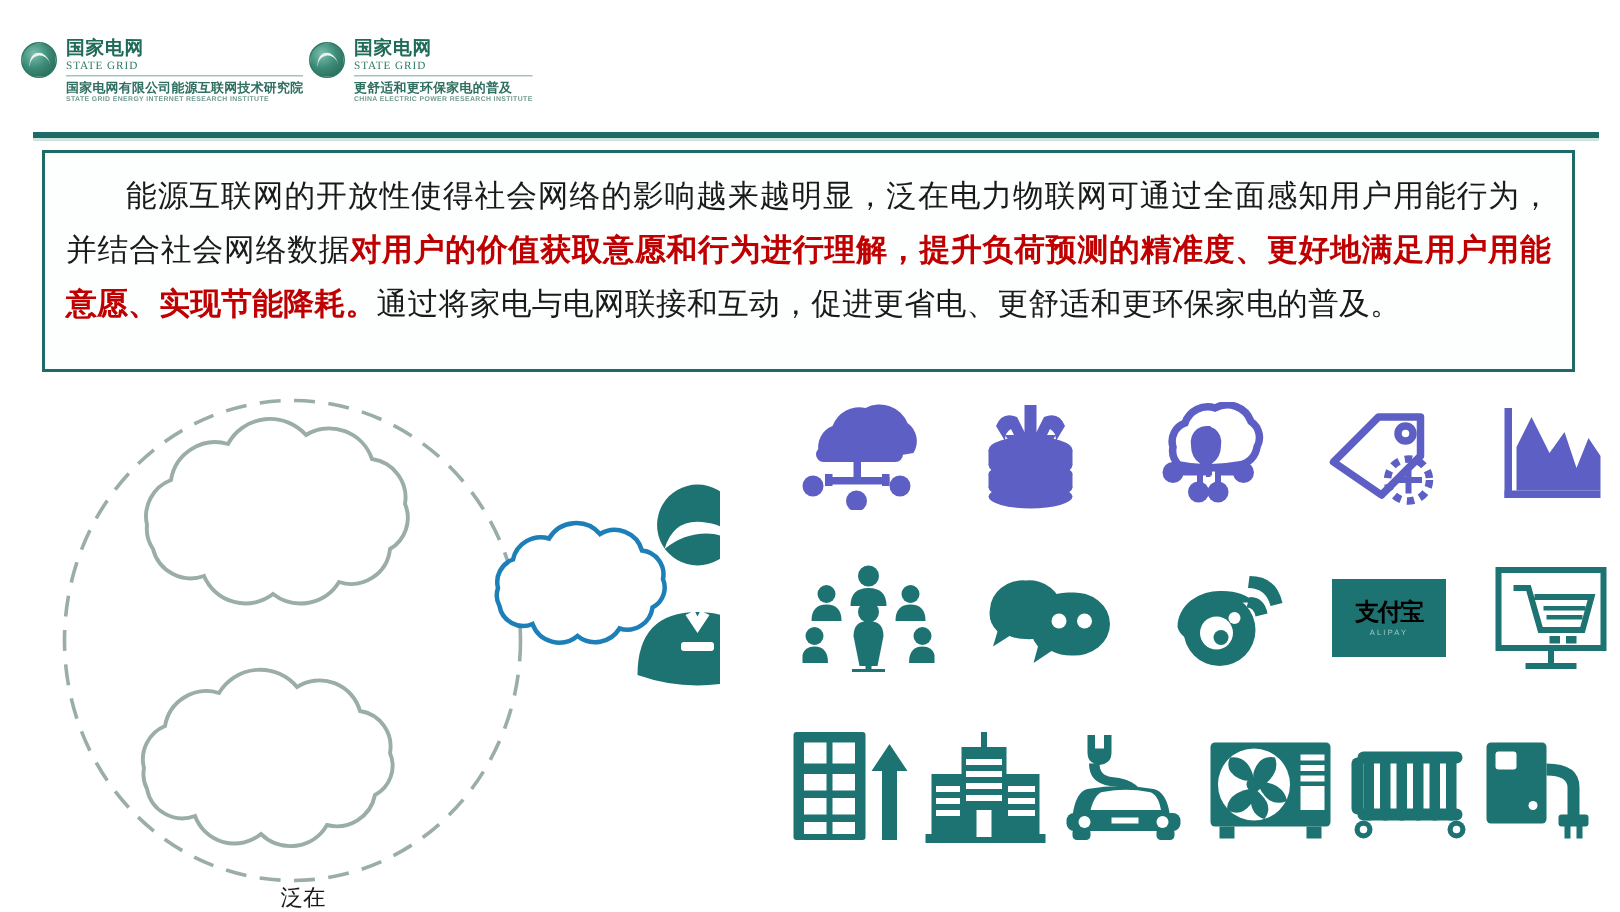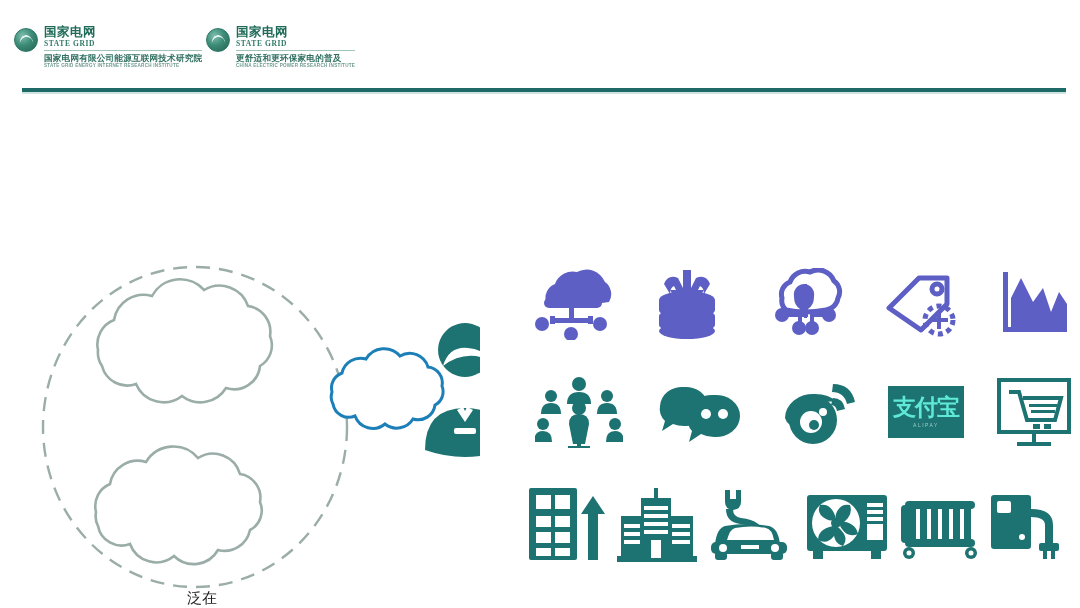--- a/index.html
+++ b/index.html
@@ -16,21 +16,21 @@
   .logo-block{position:absolute;top:26px;display:flex;align-items:flex-start;}
   .logo-1{left:14px;}
   .logo-2{left:206px;}
   .sg-mark{width:22px;height:22px;border-radius:50%;
     background:radial-gradient(circle at 35% 32%,#7fbfae 0%,#3c8b78 45%,#21624f 100%);
     border:1px solid #2e7a66;position:relative;flex:0 0 auto;margin-top:2px;}
   .sg-mark::after{content:"";position:absolute;left:4px;top:6px;width:14px;height:10px;
     border-top:2px solid #e8f3ef;border-radius:60% 60% 0 0/100% 100% 0 0;transform:rotate(-12deg);}
   .logo-text{margin-left:6px;}
   .sg-cn{font-size:12.5px;font-weight:bold;color:#1f6b58;line-height:1.05;letter-spacing:.5px;}
-  .sg-en{font-size:7.5px;font-weight:bold;color:#2e7a66;line-height:1.2;letter-spacing:.6px;
+  .sg-en{font-size:7.5px;font-weight:normal;color:#2e7a66;line-height:1.2;letter-spacing:.6px;
     font-family:"Liberation Serif","DejaVu Serif",serif;}
   .sg-rule{width:100%;height:1px;background:#9fc4ba;margin:2px 0 2px 0;}
   .sg-org-cn{font-size:8.6px;font-weight:bold;color:#2f6f60;line-height:1.2;letter-spacing:.2px;white-space:nowrap;font-family:Liberation Serif, serif;}
   .sg-org-en{font-size:4.6px;font-weight:bold;color:#6f9b90;line-height:1.2;letter-spacing:.25px;white-space:nowrap;}
 
   .slide-title{
     position:absolute;right:22px;top:44px;
     font-size:28px;font-weight:bold;color:#1b5f5c;letter-spacing:1px;
     white-space:nowrap;
   }
@@ -62,21 +62,21 @@
   
   .icon-area{position:absolute;left:495px;top:258px;width:585px;height:345px;}
   .row{position:absolute;display:flex;align-items:center;}
   .row-top{left:35px;top:10px;width:545px;justify-content:space-between;}
   .row-mid{left:40px;top:118px;width:540px;justify-content:space-between;}
   .row-bot{left:28px;top:228px;width:552px;justify-content:space-between;}
   .ic{display:block;}
 
   .alipay-box{width:76px;height:52px;background:#1d7272;display:flex;
     align-items:center;justify-content:center;flex-direction:column;}
-  .alipay-cn{color:#5eead4;font-size:23px;font-weight:bold;letter-spacing:-1px;line-height:1;
+  .alipay-cn{color:#000000;font-size:16px;font-weight:bold;letter-spacing:-1px;line-height:1;
     font-family:"DejaVu Sans","Liberation Sans",sans-serif;}
   .alipay-en{color:#9ecfc9;font-size:5px;letter-spacing:1.5px;margin-top:3px;}
 
   
   .corner{position:absolute;right:0;bottom:0;width:108px;height:62px;overflow:hidden;}
   .corner-tri{position:absolute;right:-10px;bottom:-10px;width:0;height:0;
     border-left:120px solid transparent;border-bottom:80px solid #1d7272;}
   .page-no{position:absolute;right:10px;bottom:4px;color:#ffffff;font-size:14px;font-weight:bold;}
 </style>
 </head>
@@ -105,20 +105,23 @@
         <div class="sg-rule"></div>
         <div class="sg-org-cn">更舒适和更环保家电的普及</div>
         <div class="sg-org-en">CHINA ELECTRIC POWER RESEARCH INSTITUTE</div>
       </div>
     </div>
 
     <div class="header-rule"></div>
     <div class="header-rule-shadow"></div>
   </div>
 
+  <div class="textbox">
+    <p class="para"><span>能源互联网的开放性使得社会网络的影响越来越明显，泛在电力物联网可通过全面感知用户用能行为，并结合社会网络数据</span><span class="hl">对用户的价值获取意愿和行为进行理解，提升负荷预测的精准度、更好地满足用户用能意愿、实现节能降耗。</span><span>通过将家电与电网联接和互动，促进更省电、更舒适和更环保家电的普及。</span></p>
+  </div>
 
   <div class="diagram">
     <svg width="470" height="340" viewBox="0 0 470 340">
 
       <ellipse cx="185" cy="165" rx="152" ry="160" fill="none" stroke="#9aada8" stroke-width="2.4" stroke-dasharray="14 9"></ellipse>
 
       <path fill="#ffffff" stroke="#9aada8" stroke-width="2.6" d="M88 88
            a26 26 0 0 1 16-30
            a30 30 0 0 1 38-24
            a32 32 0 0 1 52-6

